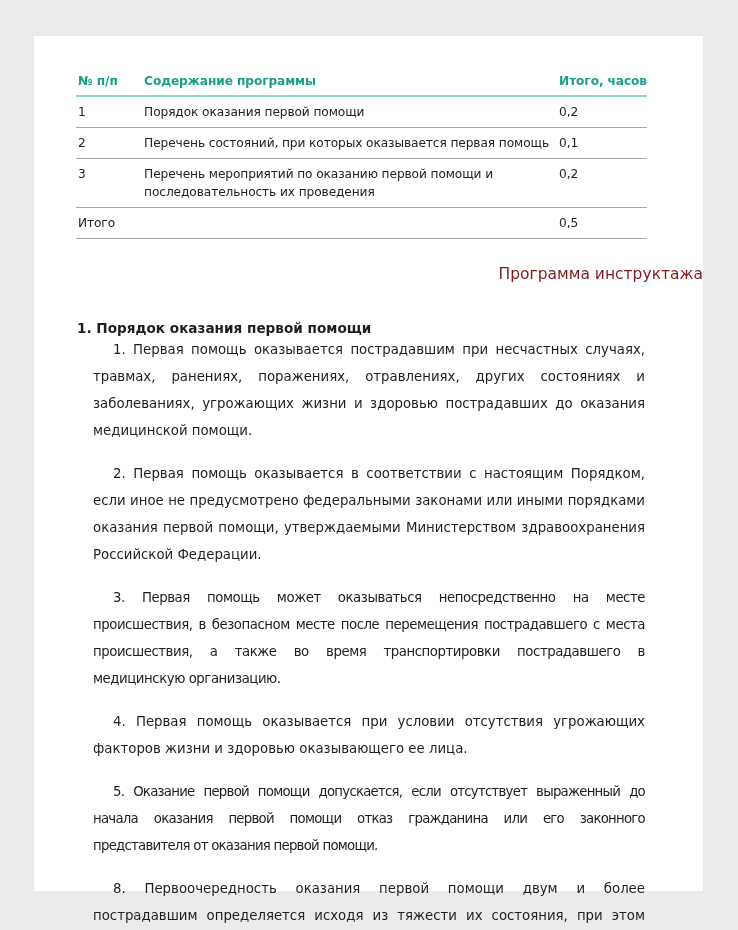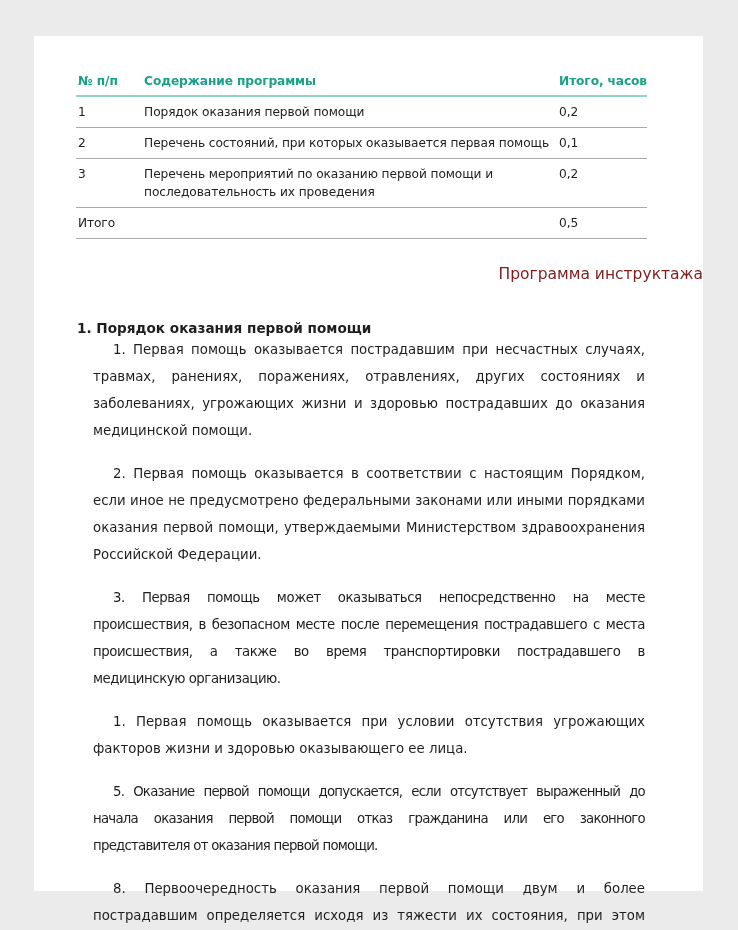--- a/index.html
+++ b/index.html
@@ -112,18 +112,18 @@
   </table>
 
   <div class="doc-title">Программа инструктажа</div>
 
   <div class="section-heading">1. Порядок оказания первой помощи</div>
 
   <div class="body-text">
     <p>1. Первая помощь оказывается пострадавшим при несчастных случаях, травмах, ранениях, поражениях, отравлениях, других состояниях и заболеваниях, угрожающих жизни и здоровью пострадавших до оказания медицинской помощи.</p>
     <p>2. Первая помощь оказывается в соответствии с настоящим Порядком, если иное не предусмотрено федеральными законами или иными порядками оказания первой помощи, утверждаемыми Министерством здравоохранения Российской Федерации.</p>
     <p class="tight">3. Первая помощь может оказываться непосредственно на месте происшествия, в безопасном месте после перемещения пострадавшего с места происшествия, а также во время транспортировки пострадавшего в медицинскую организацию.</p>
-    <p>1. Первая помощь оказывается при условии отсутствия угрожающих факторов жизни и здоровью оказывающего ее лица.</p>
+    <p>4. Первая помощь оказывается при условии отсутствия угрожающих факторов жизни и здоровью оказывающего ее лица.</p>
     <p class="tight" style="letter-spacing:-0.75px">5. Оказание первой помощи допускается, если отсутствует выраженный до начала оказания первой помощи отказ гражданина или его законного представителя от оказания первой помощи.</p>
     <p>8. Первоочередность оказания первой помощи двум и более пострадавшим определяется исходя из тяжести их состояния, при этом приоритет должен отдаваться детям (несовершеннолетним).</p>
   </div>
 
 </div>
 
 </body></html>

